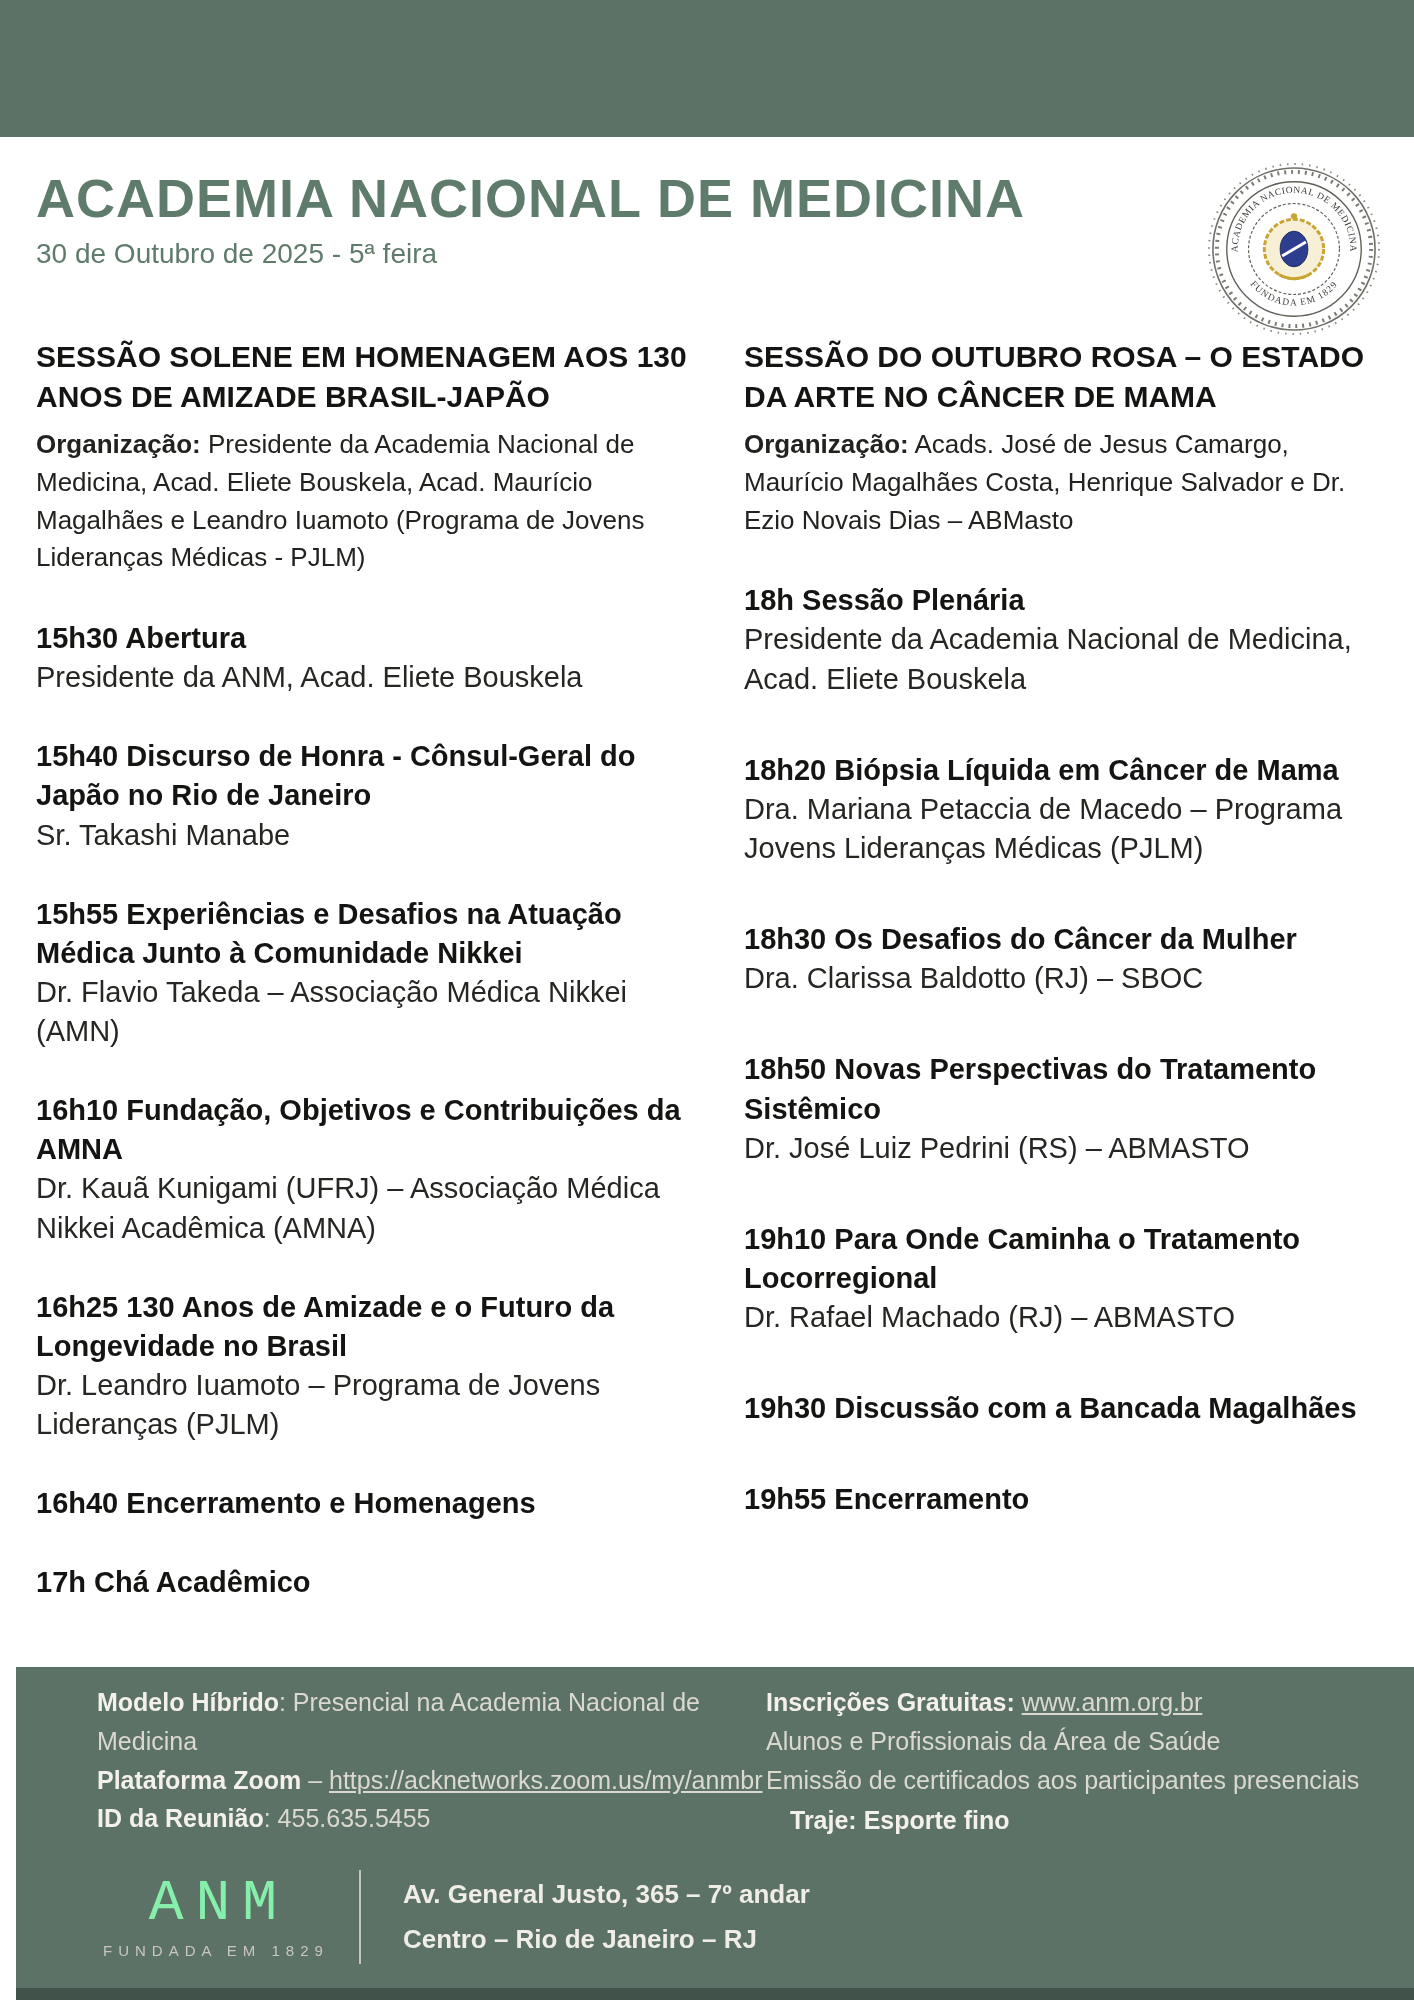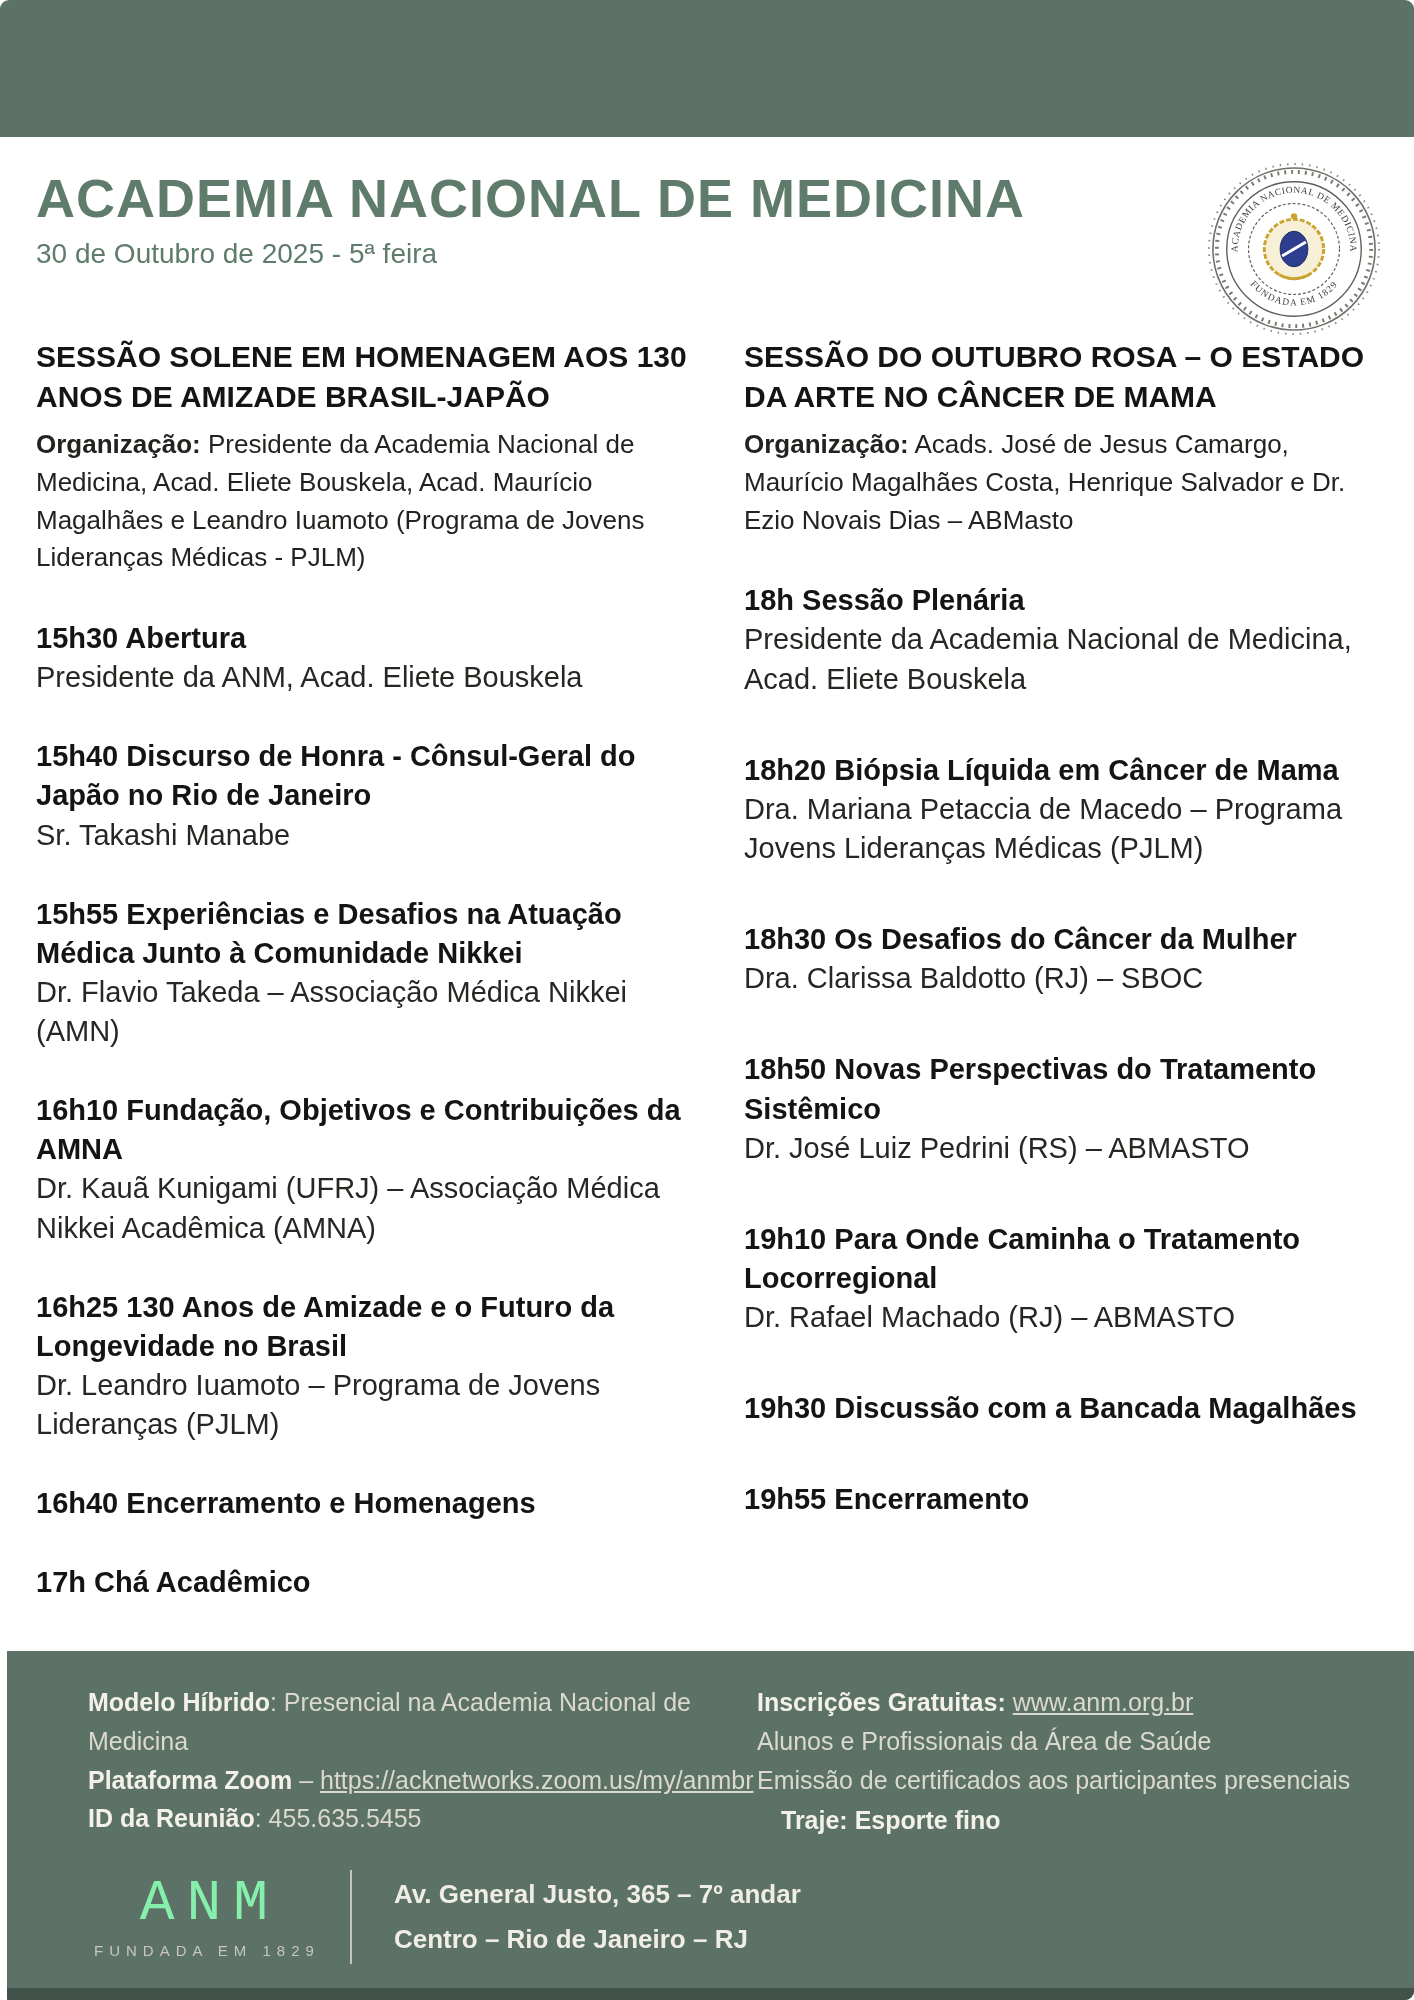--- a/index.html
+++ b/index.html
@@ -5,21 +5,21 @@
   :root{
     --band:#5d7266;
     --title-green:#5f7b6b;
     --ink:#1d1d1b;
     --foot-bright:#f3f1ea;
     --foot-dim:#dbd9cf;
   }
   *{box-sizing:border-box;}
   html,body{margin:0;padding:0;background:#ffffff;}
   body{width:1414px;font-family:"Liberation Sans",sans-serif;color:var(--ink);}
-  .poster{position:relative;width:1414px;height:2000px;background:#ffffff;overflow:hidden;border-radius:9px;}
+  .poster{position:relative;width:1414px;height:2000px;background:#ffffff;overflow:hidden;}
 
   
   .top-band{height:137px;background:var(--band);}
 
   
   .content{padding:14px 30px 0 36px;}
   .masthead{display:flex;align-items:flex-start;justify-content:space-between;}
   .masthead-left{flex:1 1 auto;min-width:0;}
   h1.page-title{margin:16px 0 8px 0;font-size:54px;font-weight:bold;letter-spacing:1px;color:var(--title-green);line-height:1.15;}
   .event-date{font-size:28px;color:var(--title-green);line-height:1.2;margin:0 0 30px 0;font-weight:400;}
@@ -31,21 +31,21 @@
   .org{margin:0 0 42px 0;font-size:26px;line-height:1.45;color:#22221f;}
   .org strong{font-weight:bold;}
   .item{margin-bottom:40px;}
   .session-right .item{margin-bottom:52px;}
   .item:last-child{margin-bottom:0;}
   .item-title{font-size:29px;font-weight:bold;line-height:1.35;color:#141412;}
   .item-speaker{font-size:29px;line-height:1.35;color:#262623;}
   .item-speaker:empty{display:none;}
 
   
-  .footer{position:absolute;left:7px;right:0;bottom:0;background:var(--band);padding:32px 0 0 0;}
+  .footer{position:absolute;left:16px;right:0;bottom:0;background:var(--band);padding:16px 0 0 0;}
   .footer-info{display:flex;padding:0 40px 0 81px;}
   .fcol-left{width:669px;flex:0 0 auto;}
   .fcol-right{flex:1 1 auto;min-width:0;}
   .fline{font-size:25px;line-height:1.55;color:var(--foot-dim);}
   .fline strong{color:var(--foot-bright);font-weight:bold;}
   .fline a{color:var(--foot-dim);text-decoration:underline;cursor:pointer;}
   .fline.dress{color:var(--foot-bright);font-weight:bold;margin-top:2px;margin-left:24px;}
   .brand-row{display:flex;align-items:center;padding-left:81px;margin-top:30px;}
   .wordmark-block{text-align:center;}
   .wordmark{font-family:Liberation Mono, monospace;font-size:58px;letter-spacing:12px;line-height:1;color:#86efac;padding-left:12px;}

